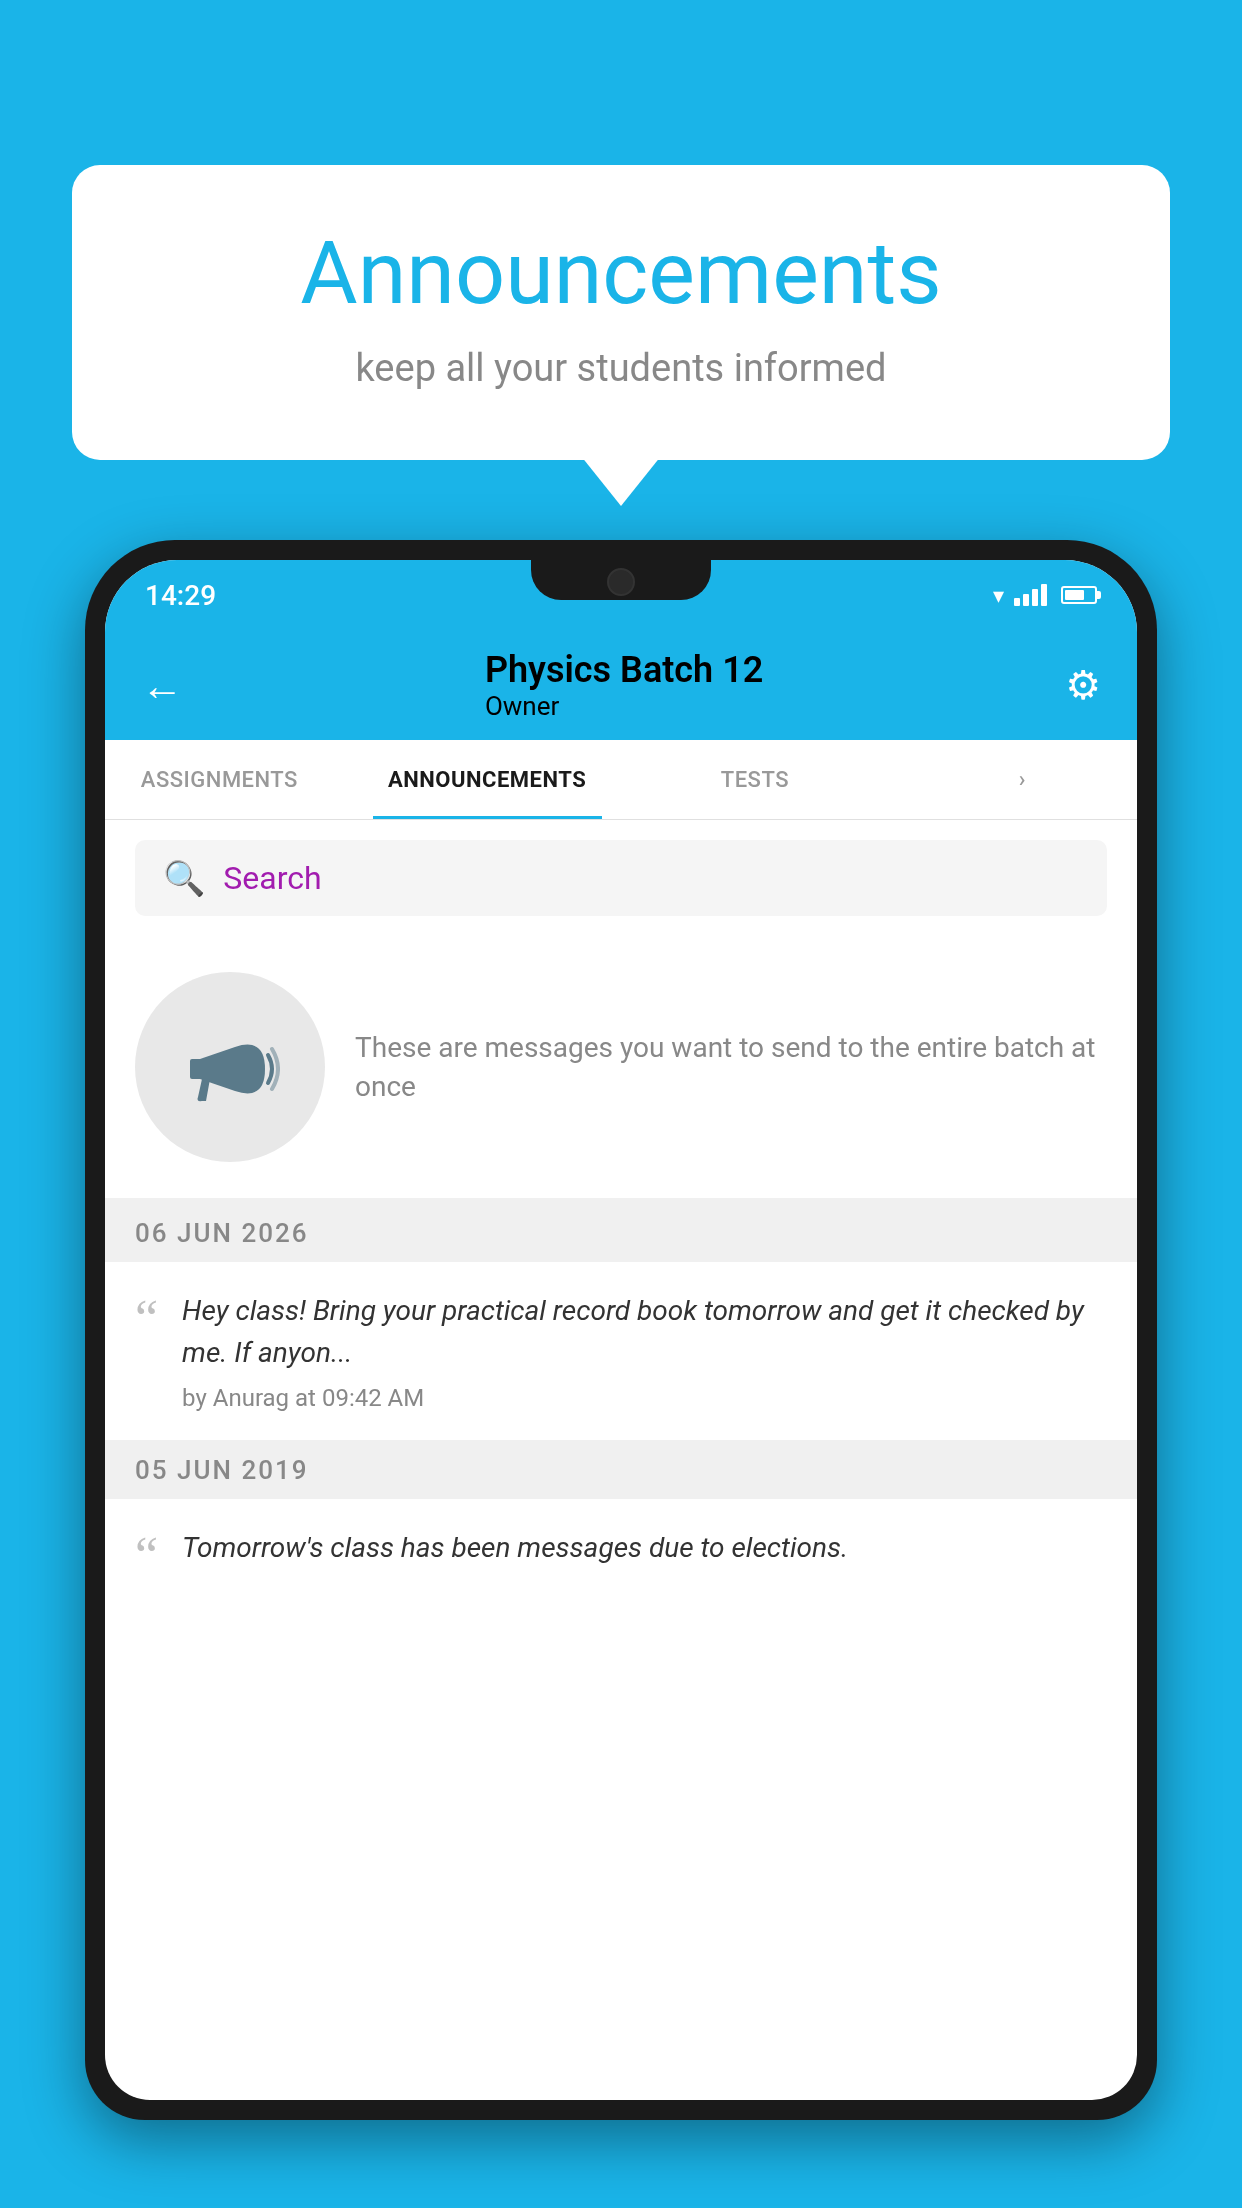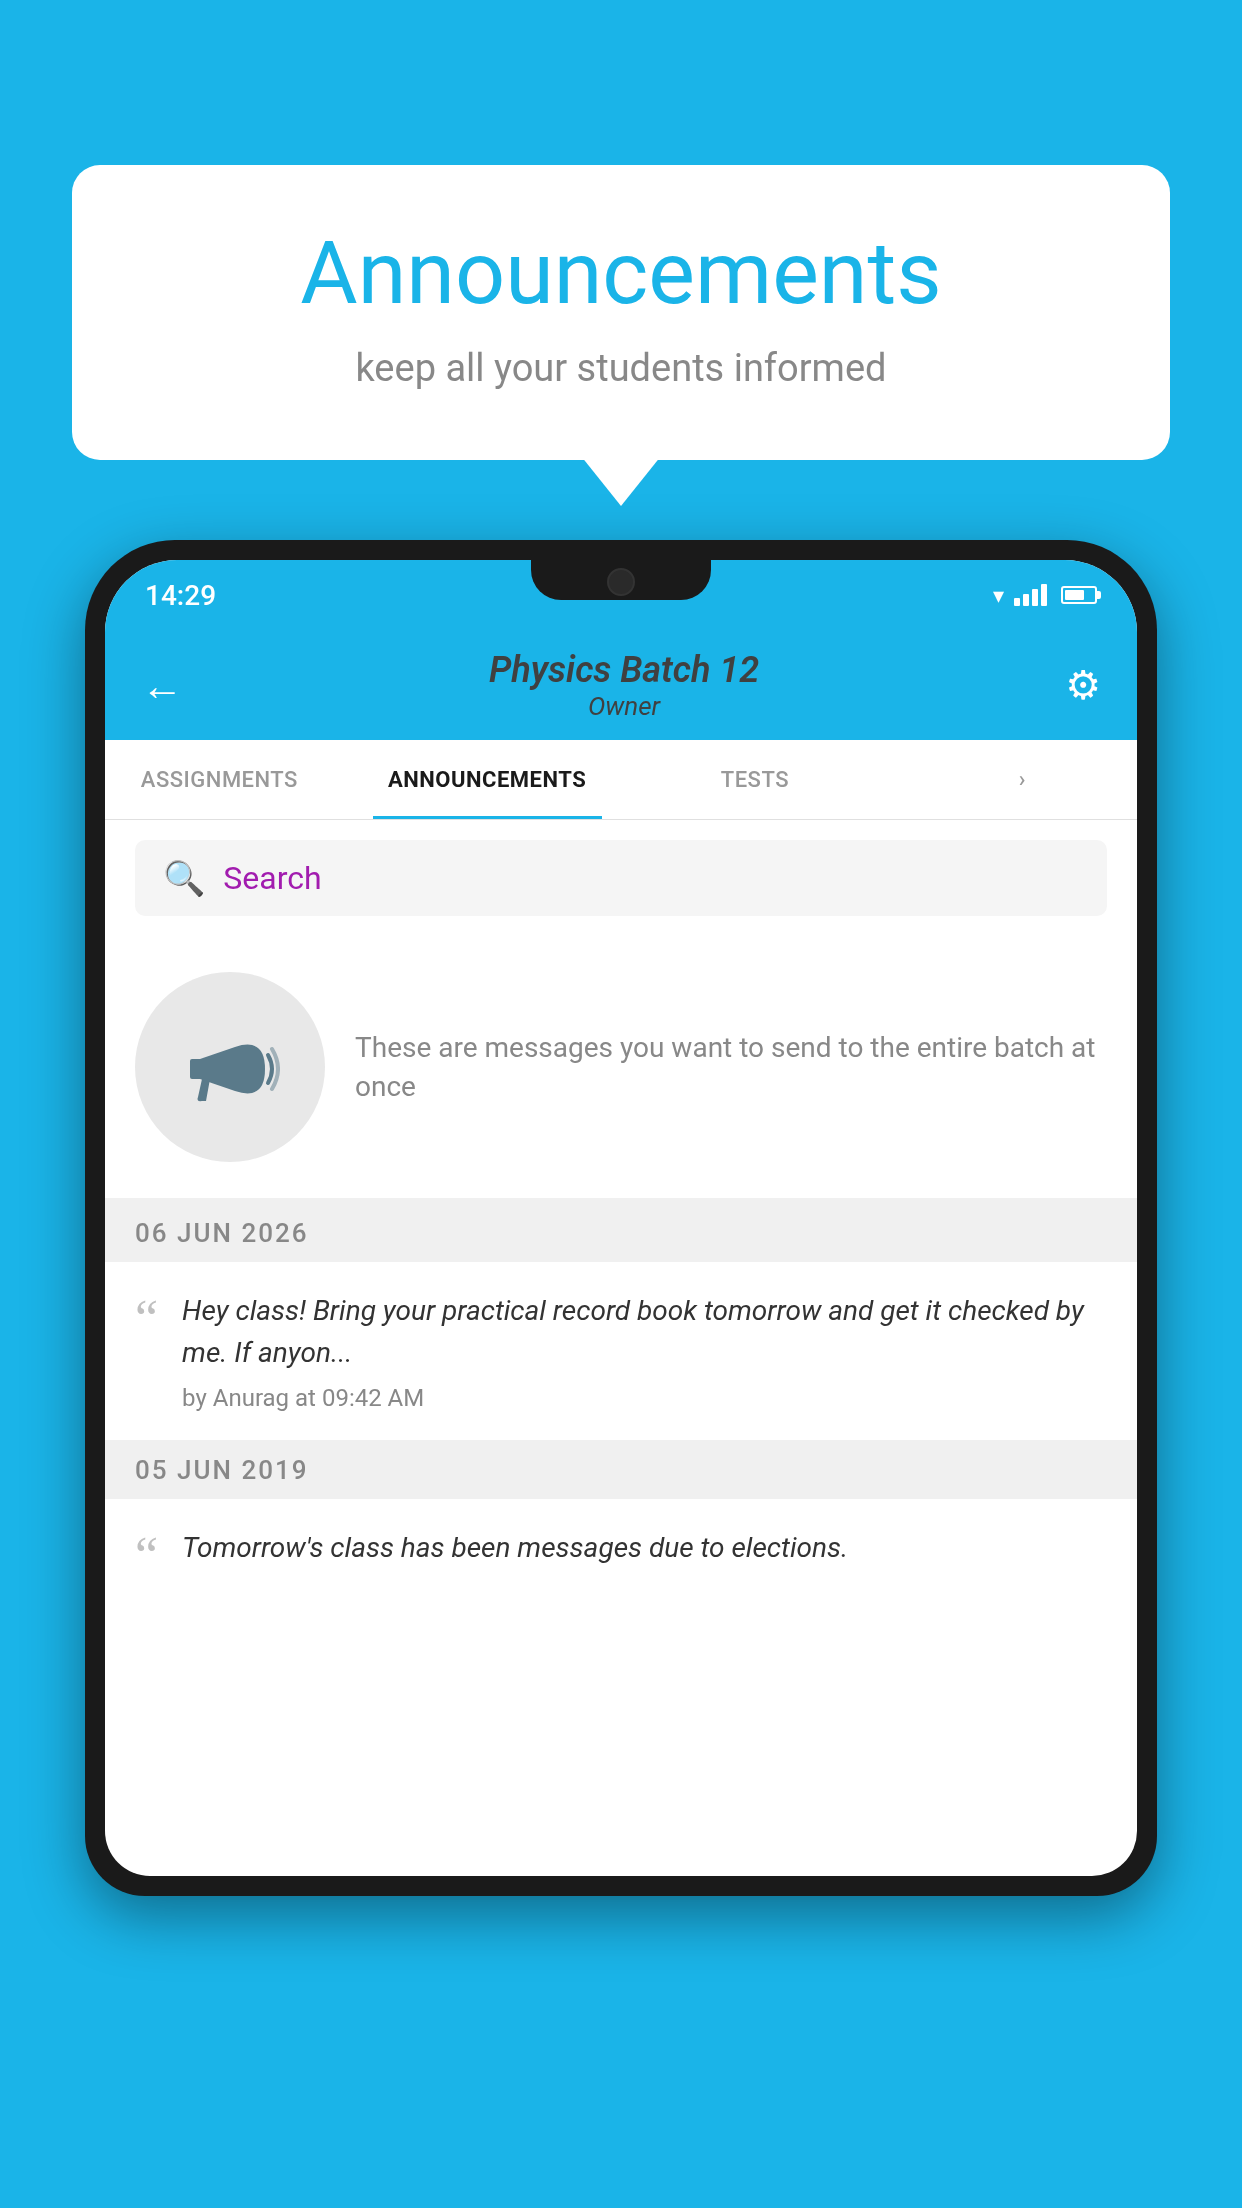--- a/index.html
+++ b/index.html
@@ -66,21 +66,21 @@
       top: 540px;
       left: 85px;
       right: 85px;
       bottom: 0;
     }
 
     .phone-outer {
       background: #1a1a1a;
       border-radius: 90px 90px 60px 60px;
       width: 100%;
-      height: 1356px;
+      height: 1580px;
       position: relative;
       padding: 20px;
       box-shadow: 0 20px 60px rgba(0,0,0,0.4);
     }
 
     
     .phone-notch {
       position: absolute;
       top: 18px;
       left: 50%;
@@ -190,23 +190,22 @@
       padding: 0 36px;
     }
 
     .back-arrow {
       color: white;
       font-size: 42px;
       cursor: pointer;
     }
 
     .header-center {
-      text-align: center;
-      color: #404040;
-      font-style: italic;
+      text-align: left;
+      color: #000000;
     }
 
     .header-title {
       font-size: 36px;
       font-weight: 600;
     }
 
     .header-subtitle {
       font-size: 26px;
       font-weight: 400;

